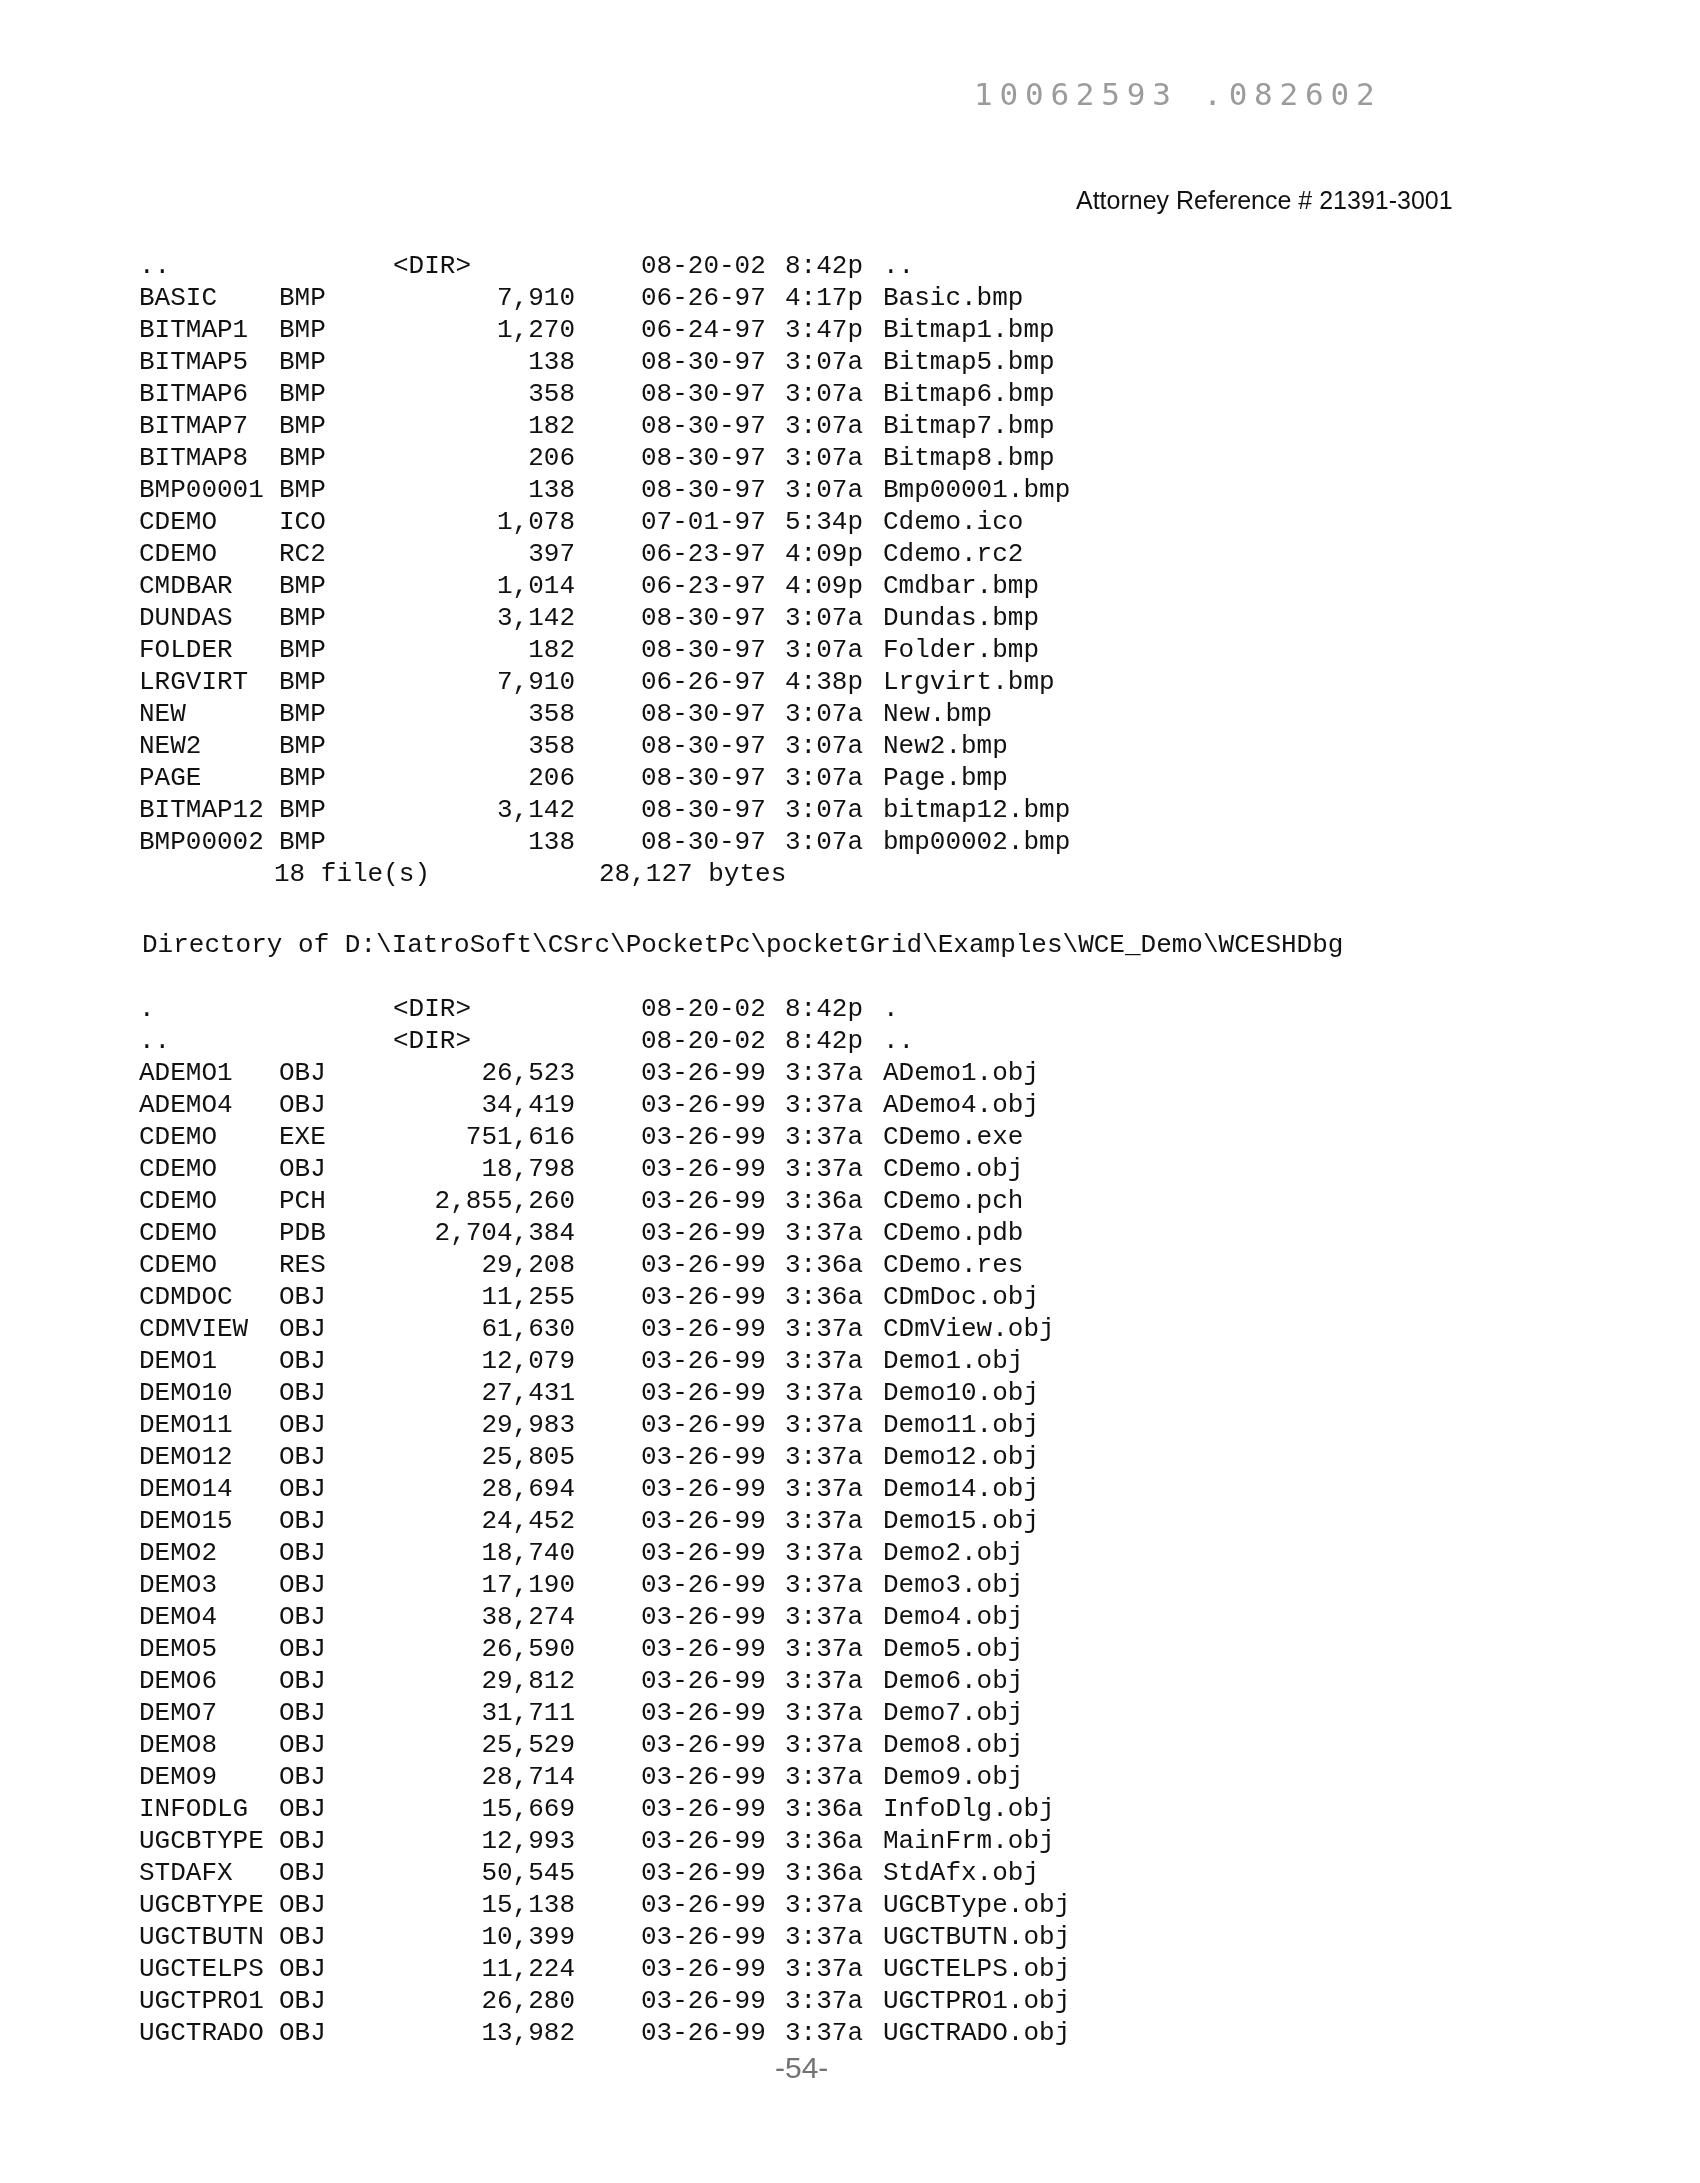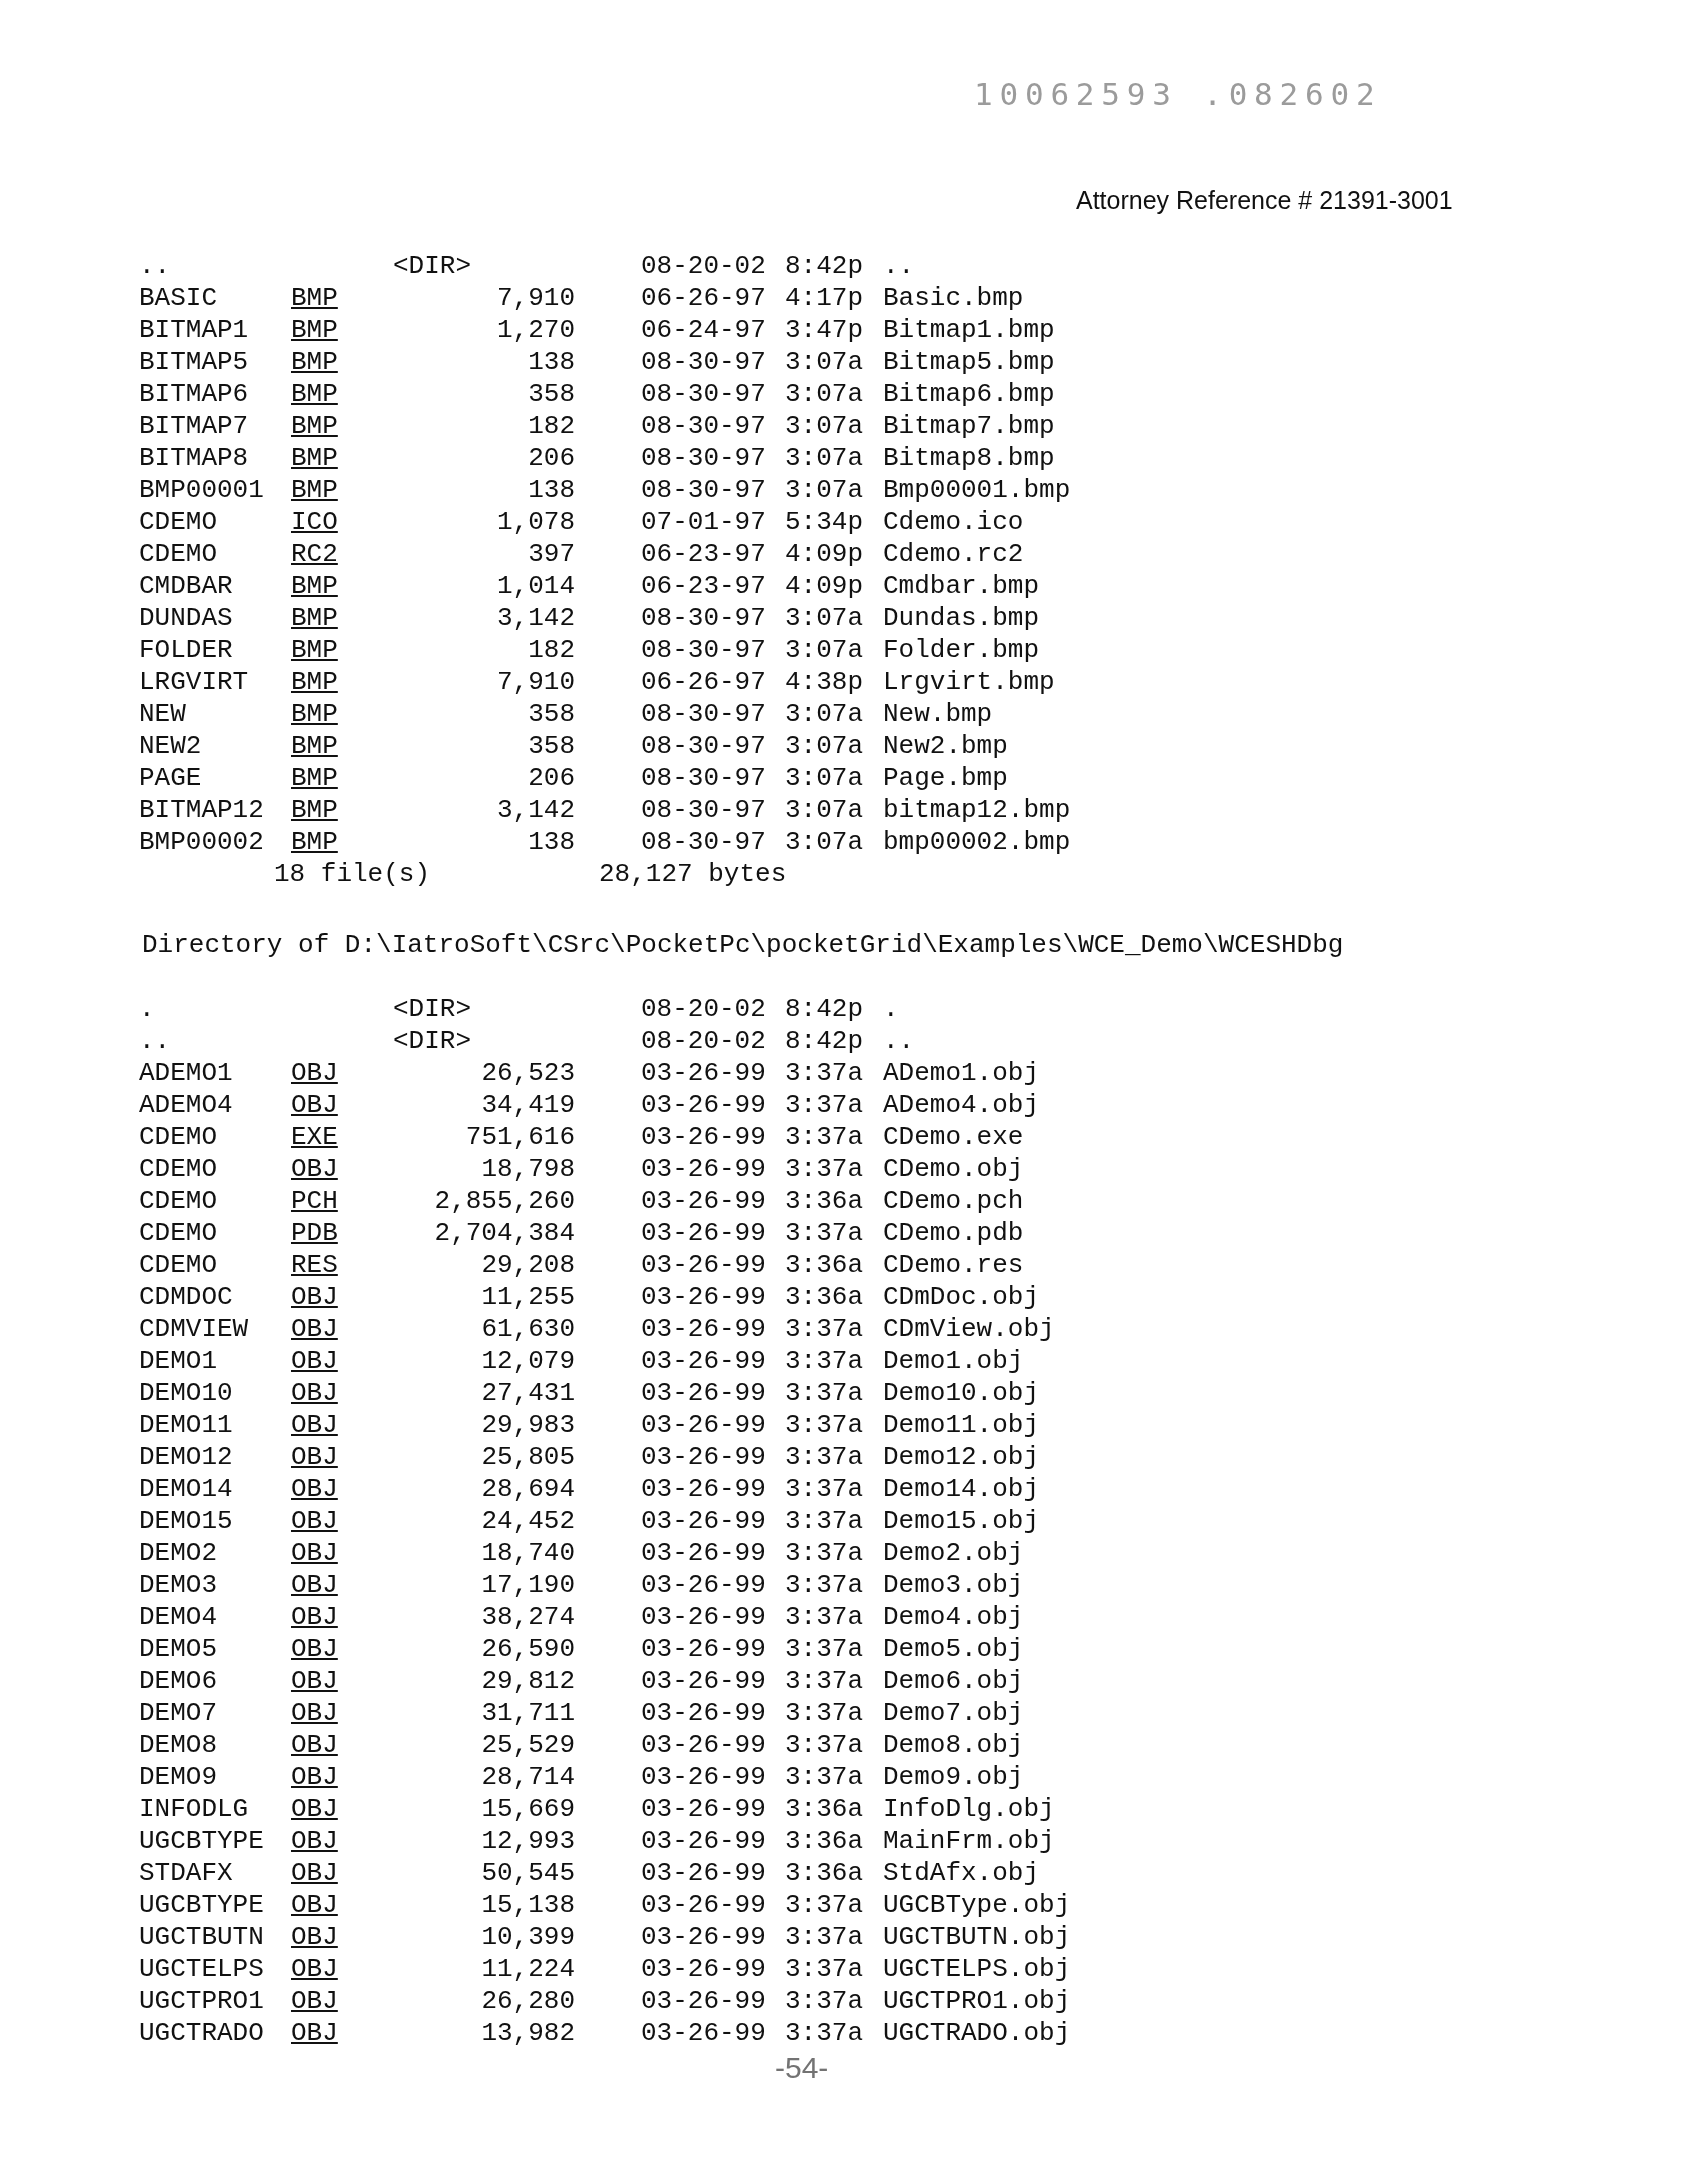--- a/index.html
+++ b/index.html
@@ -43,21 +43,21 @@
     .row {
       position: relative;
       height: 32px;
       white-space: pre;
     }
     .row span {
       position: absolute;
       top: 0;
     }
     .c-name { left: 0; }
-    .c-ext  { left: 152px; text-decoration: underline; }
+    .c-ext  { left: 140px; }
     .c-dir  { left: 254px; }
     .c-size { right: auto; text-align: right; width: 203px; left: 233px; }
     .c-date { left: 502px; }
     .c-time { left: 646px; }
     .c-long { left: 744px; }
     .summary {
       position: relative;
       height: 32px;
       white-space: pre;
     }

